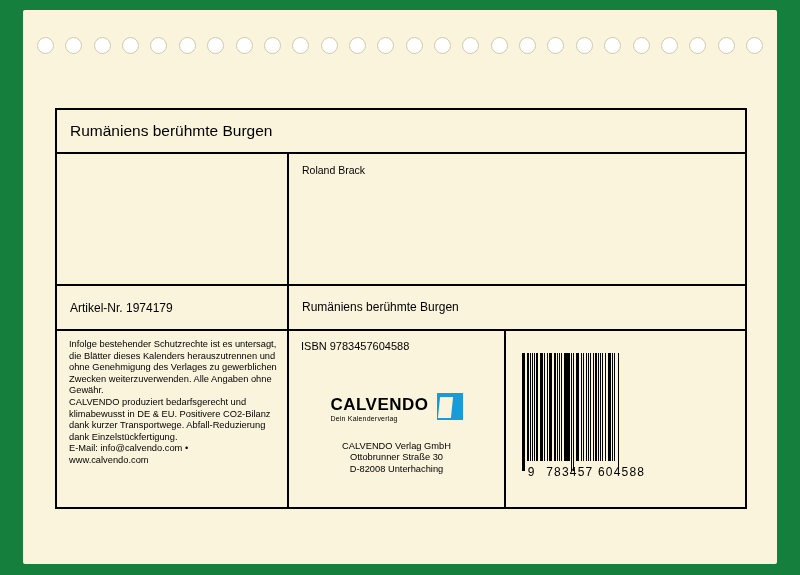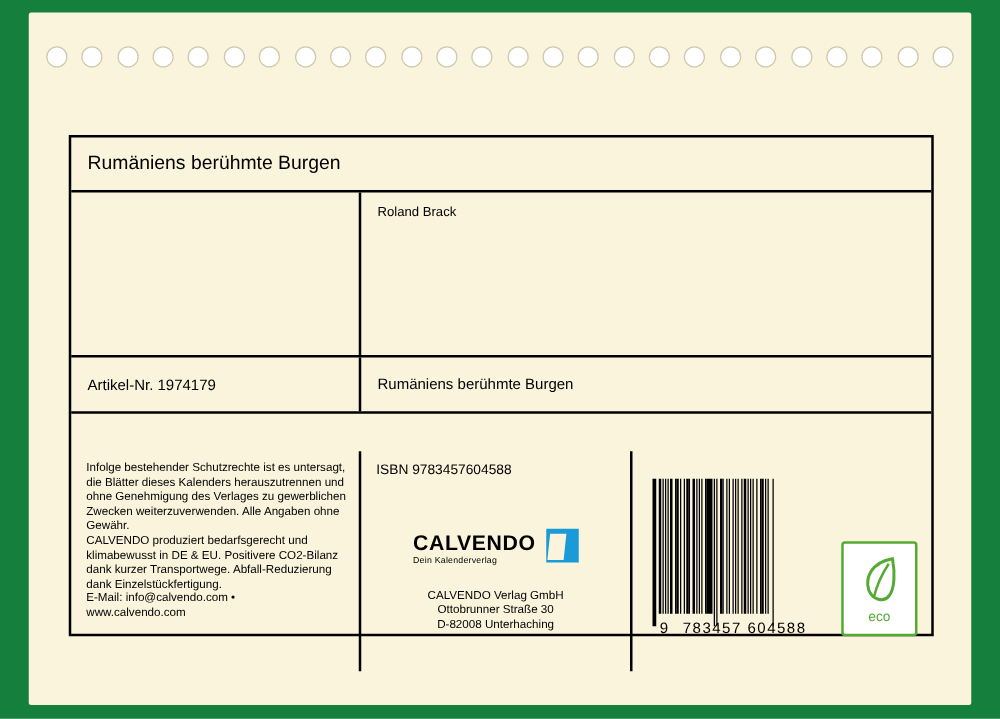--- a/index.html
+++ b/index.html
@@ -76,21 +76,20 @@
   .row-author {
     height: 132px;
     border-bottom: 2px solid #000;
   }
   .row-article {
     height: 45px;
     border-bottom: 2px solid #000;
   }
   .row-legal {
     height: 176px;
-    margin-top: 30px;
   }
 
   .cell {
     box-sizing: border-box;
     position: relative;
   }
   .vline { border-right: 2px solid #000; }
 
   .c-left  { width: 232px; }
   .c-right { flex: 1; }
@@ -432,24 +431,17 @@
               <span class="tall" style="width: 2.34px; background: transparent;"></span>
               <span class="tall" style="width: 0.78px; background: rgb(0, 0, 0);"></span>
               <span class="tall" style="width: 1.56px; background: transparent;"></span>
             </div>
           <div class="barcode-digits">
             <span>9</span>
             <span style="margin-left:6px;">783457 604588</span>
           </div>
         </div>
 
-        <div class="eco">
-          <svg class="eco-leaf" width="30" height="40" viewBox="0 0 30 40">
-            <path d="M25 3 C8 6 3 18 6 28 C9 36 18 38 22 33 C27 27 27 14 25 3 Z" fill="none" stroke="#55aa33" stroke-width="2.4"></path>
-            <path d="M22 7 C16 16 12 26 10 34" fill="none" stroke="#55aa33" stroke-width="2"></path>
-          </svg>
-          <div class="eco-text">eco</div>
-        </div>
       </div>
     </div>
 
   </div>
 </div>
 
 </body></html>

